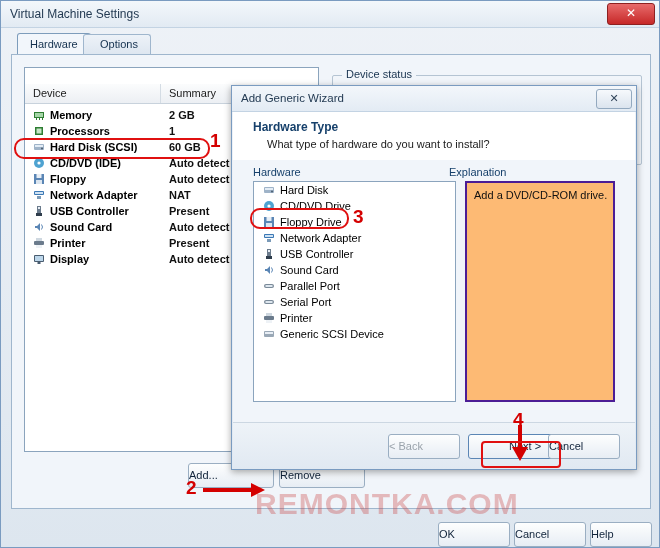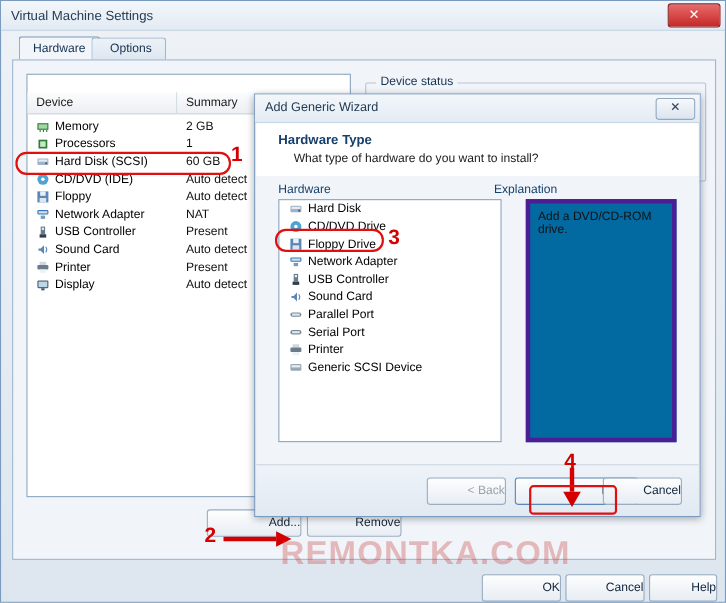--- a/index.html
+++ b/index.html
@@ -69,21 +69,21 @@
   
   .grp{
     position:absolute;border:1px solid #b5c4d3;border-radius:2px;
   }
   .grp-title{position:absolute;background:#f1f5fa;padding:0 4px;font-size:11px;color:#18334f;}
 
   
   .btn{
     height:23px;border:1px solid #9aaec2;border-radius:3px;
     background:linear-gradient(#fdfefe,#e7edf4);
-    font-size:11px;color:#10233a;text-align:right;line-height:22px;
+    font-size:11px;color:#10233a;text-align:left;line-height:22px;
   }
   .btn.disabled{color:#9aa3ab;}
 
   
   .wiz{
     position:absolute;left:231px;top:85px;width:406px;height:385px;
     background:linear-gradient(#eff3f8,#e1e9f2);
     border:1px solid #7a9bc0;box-sizing:border-box;
     box-shadow:0 2px 7px rgba(0,0,0,.35);
   }
@@ -107,22 +107,22 @@
   .wiz-h2{position:absolute;left:34px;top:26px;font-size:11px;color:#1b1b1b;}
   .wiz-body{position:absolute;left:1px;top:74px;right:1px;bottom:46px;background:#f1f5fa;}
   .hwlist{
     position:absolute;left:0;top:0;width:203px;height:221px;
     background:#fff;border:1px solid #8ba4bd;box-sizing:border-box;
     overflow:hidden;
   }
   .hwrow{display:flex;height:16px;align-items:center;font-size:11px;padding-left:9px;}
   .hwrow .nm{margin-left:5px;}
   .expl{
-    position:absolute;right:0;top:0;width:137px;height:221px;
-    background:#0369a1;border:4px solid #4c1d95;box-sizing:border-box;
+    position:absolute;right:0;top:0;width:150px;height:221px;
+    background:#fdba74;border:2px solid #4c1d95;box-sizing:border-box;
   }
   .expl-text{position:absolute;left:7px;top:6px;font-size:11px;color:#111;}
 
   .wiz-footer{position:absolute;left:1px;right:1px;bottom:0;height:46px;
     background:linear-gradient(#eef3f8,#e1e9f2);border-top:1px solid #ccd7e2;}
 
   
   .redbox{position:absolute;border:2px solid #e01010;border-radius:10px/10px;}
   .rednum{position:absolute;color:#d40000;font-weight:bold;font-family:"Liberation Sans",sans-serif;}
   .watermark{
@@ -150,21 +150,21 @@
     </div>
 
     <div class="tabpanel">
 
       <div class="devlist">
         <div class="devhead">
           <div class="c1">Device</div>
           <div class="c2">Summary</div>
         </div>
 
-        <div style="padding-top:3px;">
+        <div style="padding-top:3px;font-weight:bold;">
 
           <div class="devrow">
             <div class="c1">
               <span class="ico">
                 <svg width="12" height="12" viewBox="0 0 12 12">
                     <rect x="1" y="3" width="10" height="6" fill="#2e7d32"></rect>
                     <rect x="2" y="4" width="8" height="4" fill="#a5d6a7"></rect>
                     <rect x="3" y="9" width="1" height="2" fill="#2e7d32"></rect>
                     <rect x="6" y="9" width="1" height="2" fill="#2e7d32"></rect>
                     <rect x="9" y="9" width="1" height="2" fill="#2e7d32"></rect>

